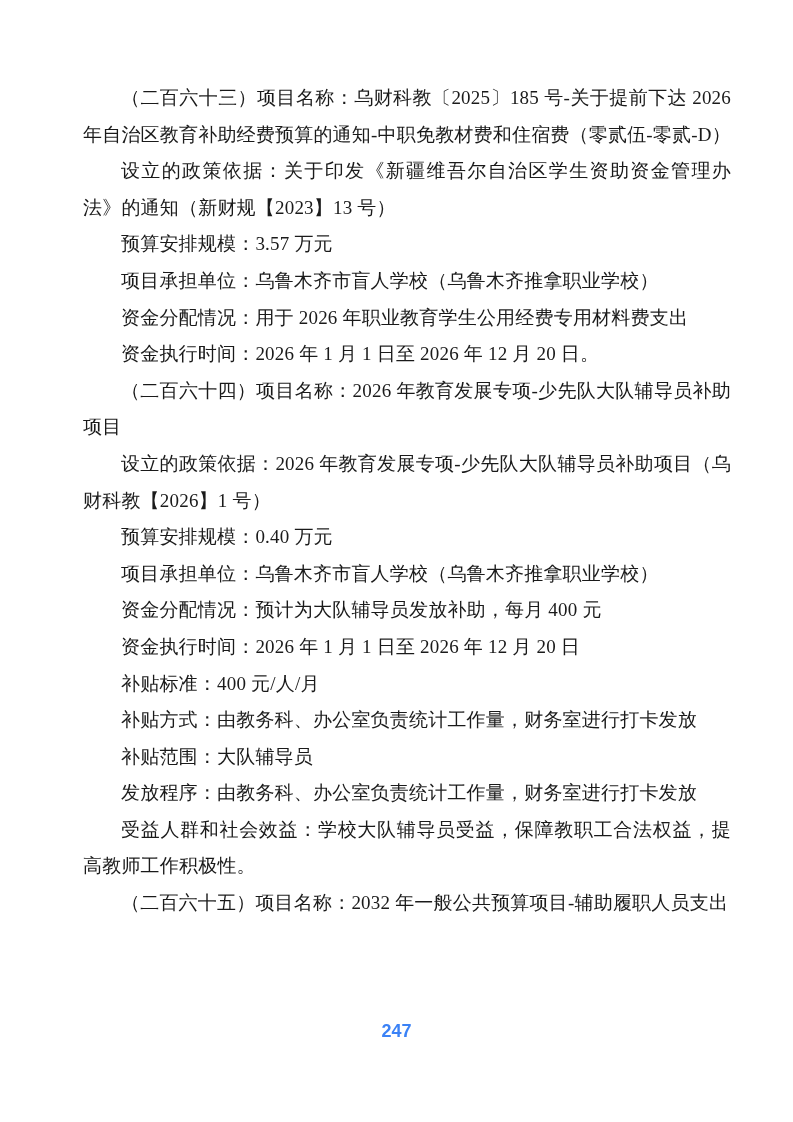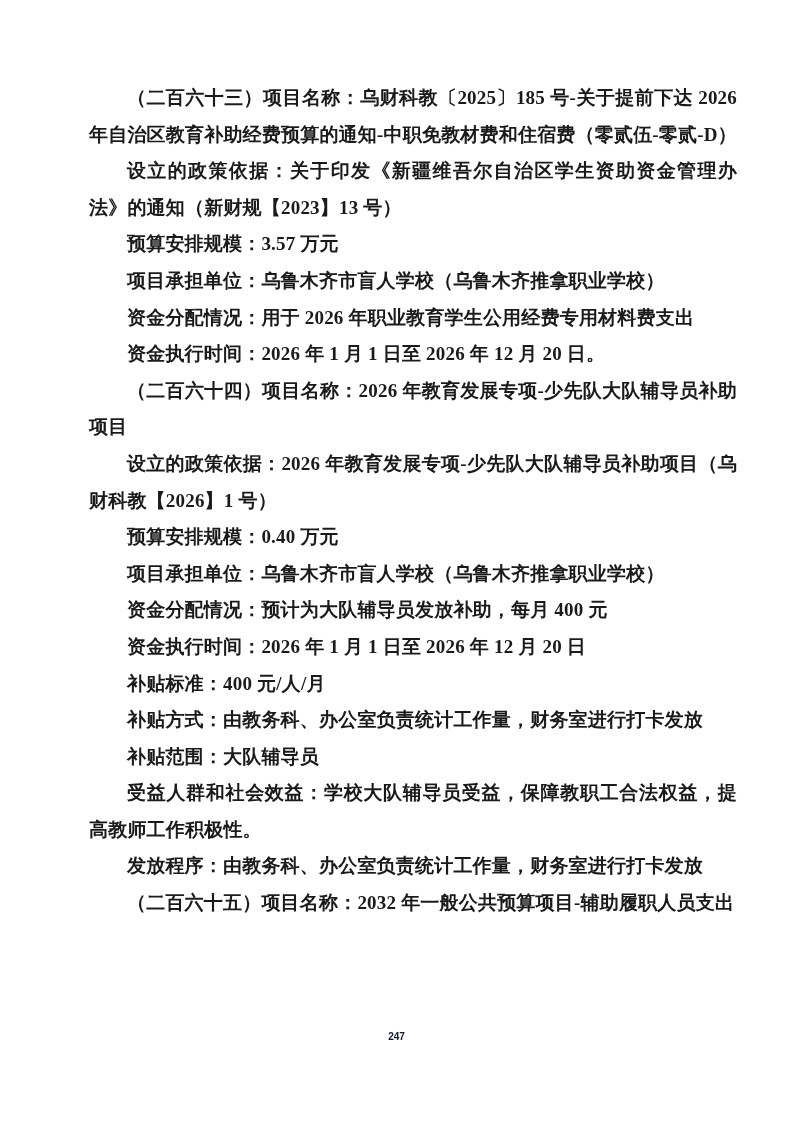--- a/index.html
+++ b/index.html
@@ -11,46 +11,45 @@
     position: relative;
     width: 793px;
     height: 1122px;
     background: #ffffff;
     overflow: hidden;
     font-family: "Liberation Serif", "DejaVu Serif", serif;
     color: #1a1a1a;
   }
   .content {
     position: absolute;
-    left: 89px;
+    left: 83px;
     top: 80px;
     width: 648px;
-    font-weight: bold;
   }
   .content p {
     margin: 0;
     padding: 0;
     font-size: 19px;
     line-height: 36.6px;
     text-indent: 2em;
     text-align: justify;
     text-align-last: left;
     letter-spacing: 0.2px;
     word-break: break-all;
   }
   .footer {
     position: absolute;
     left: 0;
     right: 0;
     bottom: 80px;
     text-align: center;
     font-family: "Liberation Sans", "DejaVu Sans", sans-serif;
-    font-size: 10px;
+    font-size: 18px;
     font-weight: 700;
-    color: #0f172a;
+    color: #3b82f6;
   }
 </style>
 </head>
 <body>
 
 <div class="page">
   <div class="content">
     <p>（二百六十三）项目名称：乌财科教〔2025〕185 号-关于提前下达 2026 年自治区教育补助经费预算的通知-中职免教材费和住宿费（零贰伍-零贰-D）</p>
     <p>设立的政策依据：关于印发《新疆维吾尔自治区学生资助资金管理办法》的通知（新财规【2023】13 号）</p>
     <p>预算安排规模：3.57 万元</p>
@@ -59,18 +58,18 @@
     <p>资金执行时间：2026 年 1 月 1 日至 2026 年 12 月 20 日。</p>
     <p>（二百六十四）项目名称：2026 年教育发展专项-少先队大队辅导员补助项目</p>
     <p>设立的政策依据：2026 年教育发展专项-少先队大队辅导员补助项目（乌财科教【2026】1 号）</p>
     <p>预算安排规模：0.40 万元</p>
     <p>项目承担单位：乌鲁木齐市盲人学校（乌鲁木齐推拿职业学校）</p>
     <p>资金分配情况：预计为大队辅导员发放补助，每月 400 元</p>
     <p>资金执行时间：2026 年 1 月 1 日至 2026 年 12 月 20 日</p>
     <p>补贴标准：400 元/人/月</p>
     <p>补贴方式：由教务科、办公室负责统计工作量，财务室进行打卡发放</p>
     <p>补贴范围：大队辅导员</p>
+    <p>发放程序：由教务科、办公室负责统计工作量，财务室进行打卡发放</p>
     <p>受益人群和社会效益：学校大队辅导员受益，保障教职工合法权益，提高教师工作积极性。</p>
-    <p>发放程序：由教务科、办公室负责统计工作量，财务室进行打卡发放</p>
     <p>（二百六十五）项目名称：2032 年一般公共预算项目-辅助履职人员支出</p>
   </div>
   <div class="footer">247</div>
 </div>
 
 </body></html>

